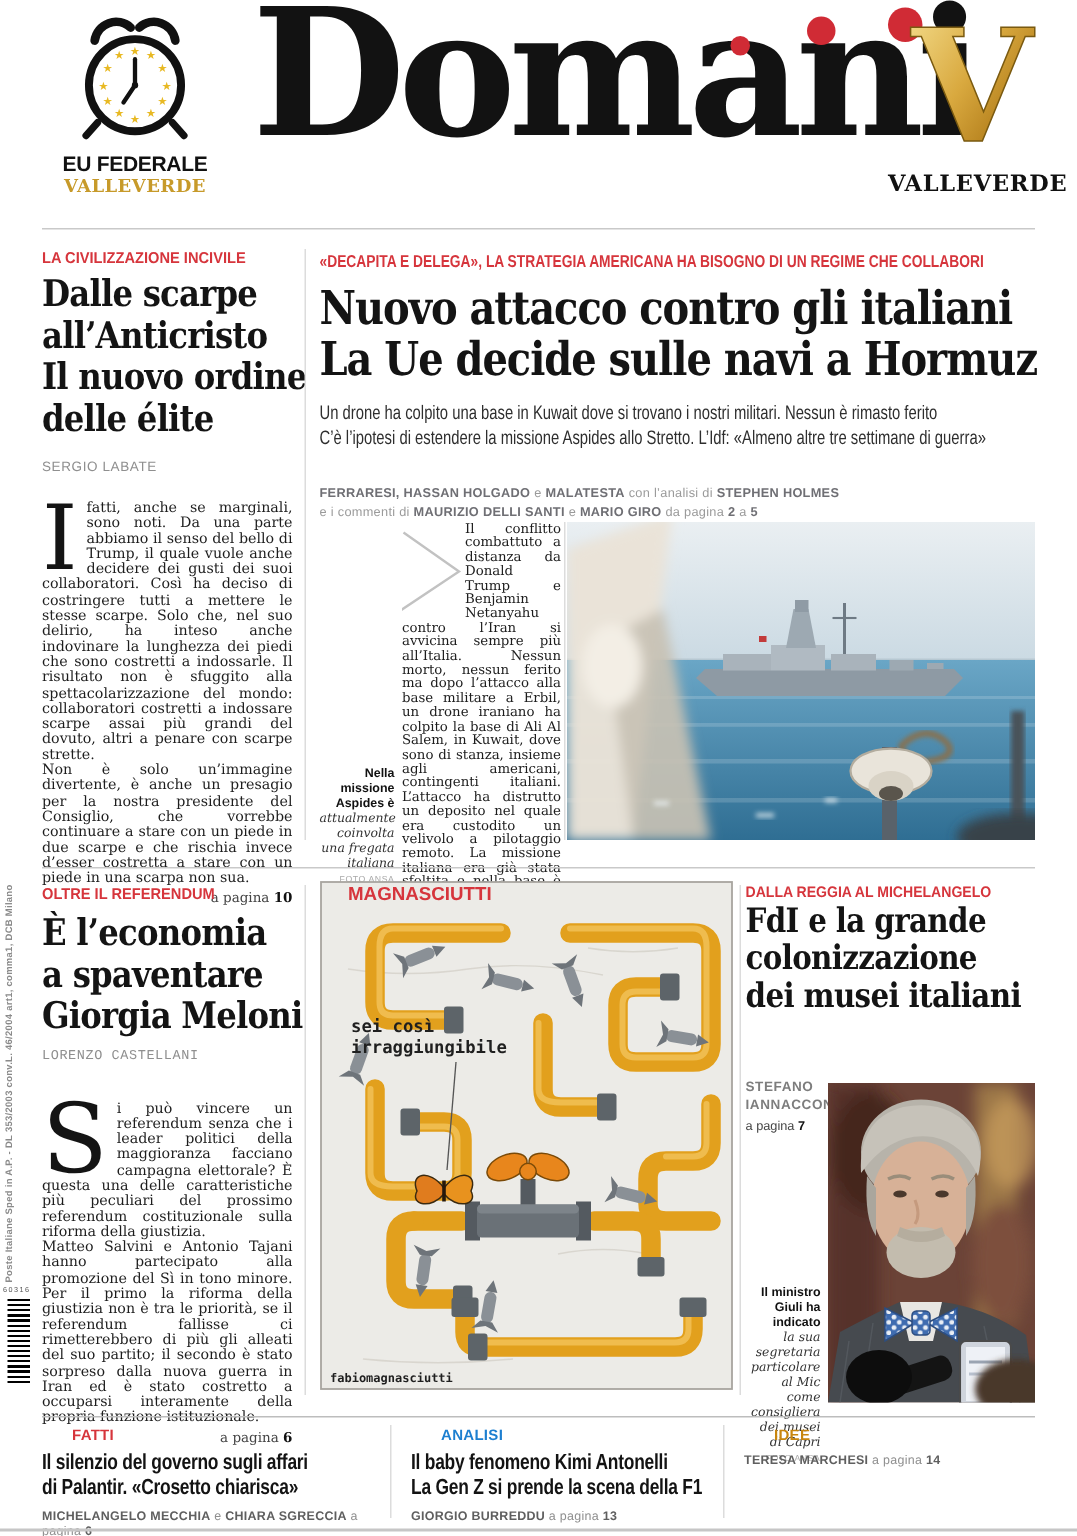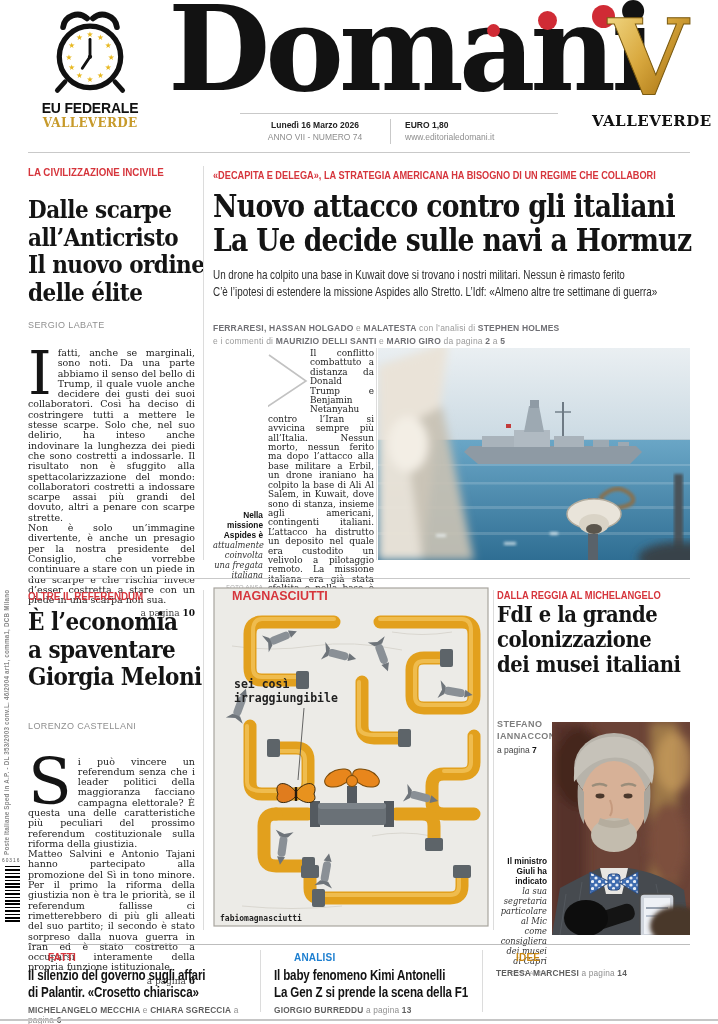--- a/index.html
+++ b/index.html
@@ -107,30 +107,20 @@
     </span>
     <div class="t1">EU FEDERALE</div>
     <div class="t2">VALLEVERDE</div>
   </div>
 
   <div class="brand">Domani</div>
   <span class="dot" style="left:487px;top:24px;width:13px;height:13px;"></span>
   <span class="dot" style="left:538px;top:11px;width:19px;height:19px;"></span>
   <span class="dot" style="left:592px;top:5px;width:23px;height:23px;"></span>
 
-  <div class="mh-info">
-    <div class="cell1">
-      <div class="b">Lunedì 16 Marzo 2026</div>
-      <div class="g">ANNO VII - NUMERO 74</div>
-    </div>
-    <div class="cell2">
-      <div class="b">EURO 1,80</div>
-      <div class="g">www.editorialedomani.it</div>
-    </div>
-  </div>
 
   <div class="badge-right">
     <span>
       <svg width="100" height="104" viewBox="0 0 100 104">
         <defs>
           <linearGradient id="goldg" x1="0" y1="0" x2="1" y2="1">
             <stop offset="0" stop-color="#f6e192"></stop>
               <stop offset=".45" stop-color="#d9a93f"></stop>
             <stop offset=".7" stop-color="#b88420"></stop>
               <stop offset="1" stop-color="#8f6616"></stop>
@@ -143,21 +133,21 @@
   </div>
 
   <div class="rule-h" style="left:28px;width:662px;top:152px;"></div>
 
   <div class="spine">Poste Italiane Sped in A.P. - DL 353/2003 conv.L. 46/2004 art1, comma1, DCB Milano</div>
   <div class="bcnum">60316</div>
   <div class="barcode"></div>
 
   <div class="abs" style="left:28px;top:166px;width:167px;">
     <div class="kicker col-kicker">LA CIVILIZZAZIONE INCIVILE</div>
-    <div class="hl hl-sm" style="margin-top:18px;">
+    <div class="hl hl-sm" style="margin-top:4px;">
       <div class="ln">Dalle scarpe</div>
       <div class="ln">all’Anticristo</div>
       <div class="ln">Il nuovo ordine</div>
       <div class="ln">delle élite</div>
     </div>
     <div class="byline-gray" style="font-size:9px;margin-top:14px;">SERGIO LABATE</div>
     <div class="body-txt" style="margin-top:18px;">
       <span class="dropcap">I</span><span>fatti, anche se marginali, sono noti. Da una parte abbiamo il senso del bello di Trump, il quale vuole anche decidere dei gusti dei suoi collaboratori. Così ha deciso di costringere tutti a mettere le stesse scarpe. Solo che, nel suo delirio, ha inteso anche indovinare la lunghezza dei piedi che sono costretti a indossarle. Il risultato non è sfuggito alla spettacolarizzazione del mondo: collaboratori costretti a indossare scarpe assai più grandi del dovuto, altri a penare con scarpe strette.</span>
       <div>Non è solo un’immagine divertente, è anche un presagio per la nostra presidente del Consiglio, che vorrebbe continuare a stare con un piede in due scarpe e che rischia invece d’esser costretta a stare con un piede in una scarpa non sua.</div>
       <div class="pagina"><span>a pagina </span><span class="b">10</span></div>
@@ -264,21 +254,21 @@
 
   <div class="rule-h" style="left:28px;width:662px;top:578px;"></div>
 
   <div class="abs" style="left:28px;top:590px;width:167px;">
     <div class="kicker col-kicker">OLTRE IL REFERENDUM</div>
     <div class="hl hl-sm" style="margin-top:6px;">
       <div class="ln">È l’economia</div>
       <div class="ln">a spaventare</div>
       <div class="ln">Giorgia Meloni</div>
     </div>
-    <div class="byline-gray" style="font-size:9px;margin-top:30px;">LORENZO CASTELLANI</div>
+    <div class="byline-gray" style="font-size:9px;margin-top:8px;font-family:Liberation Mono, monospace;">LORENZO CASTELLANI</div>
     <div class="body-txt" style="margin-top:26px;">
       <span class="dropcap" style="font-size:64px;">S</span><span>i può vincere un referendum senza che i leader politici della maggioranza facciano campagna elettorale? È questa una delle caratteristiche più peculiari del prossimo referendum costituzionale sulla riforma della giustizia.</span>
       <div>Matteo Salvini e Antonio Tajani hanno partecipato alla promozione del Sì in tono minore. Per il primo la riforma della giustizia non è tra le priorità, se il referendum fallisse ci rimetterebbero di più gli alleati del suo partito; il secondo è stato sorpreso dalla nuova guerra in Iran ed è stato costretto a occuparsi interamente della propria funzione istituzionale.</div>
       <div class="pagina"><span>a pagina </span><span class="b">6</span></div>
     </div>
   </div>
 
   <div class="rule-v" style="left:203px;top:590px;height:340px;"></div>
 
   <div class="abs" style="left:212px;top:586px;width:278px;height:342px;">

